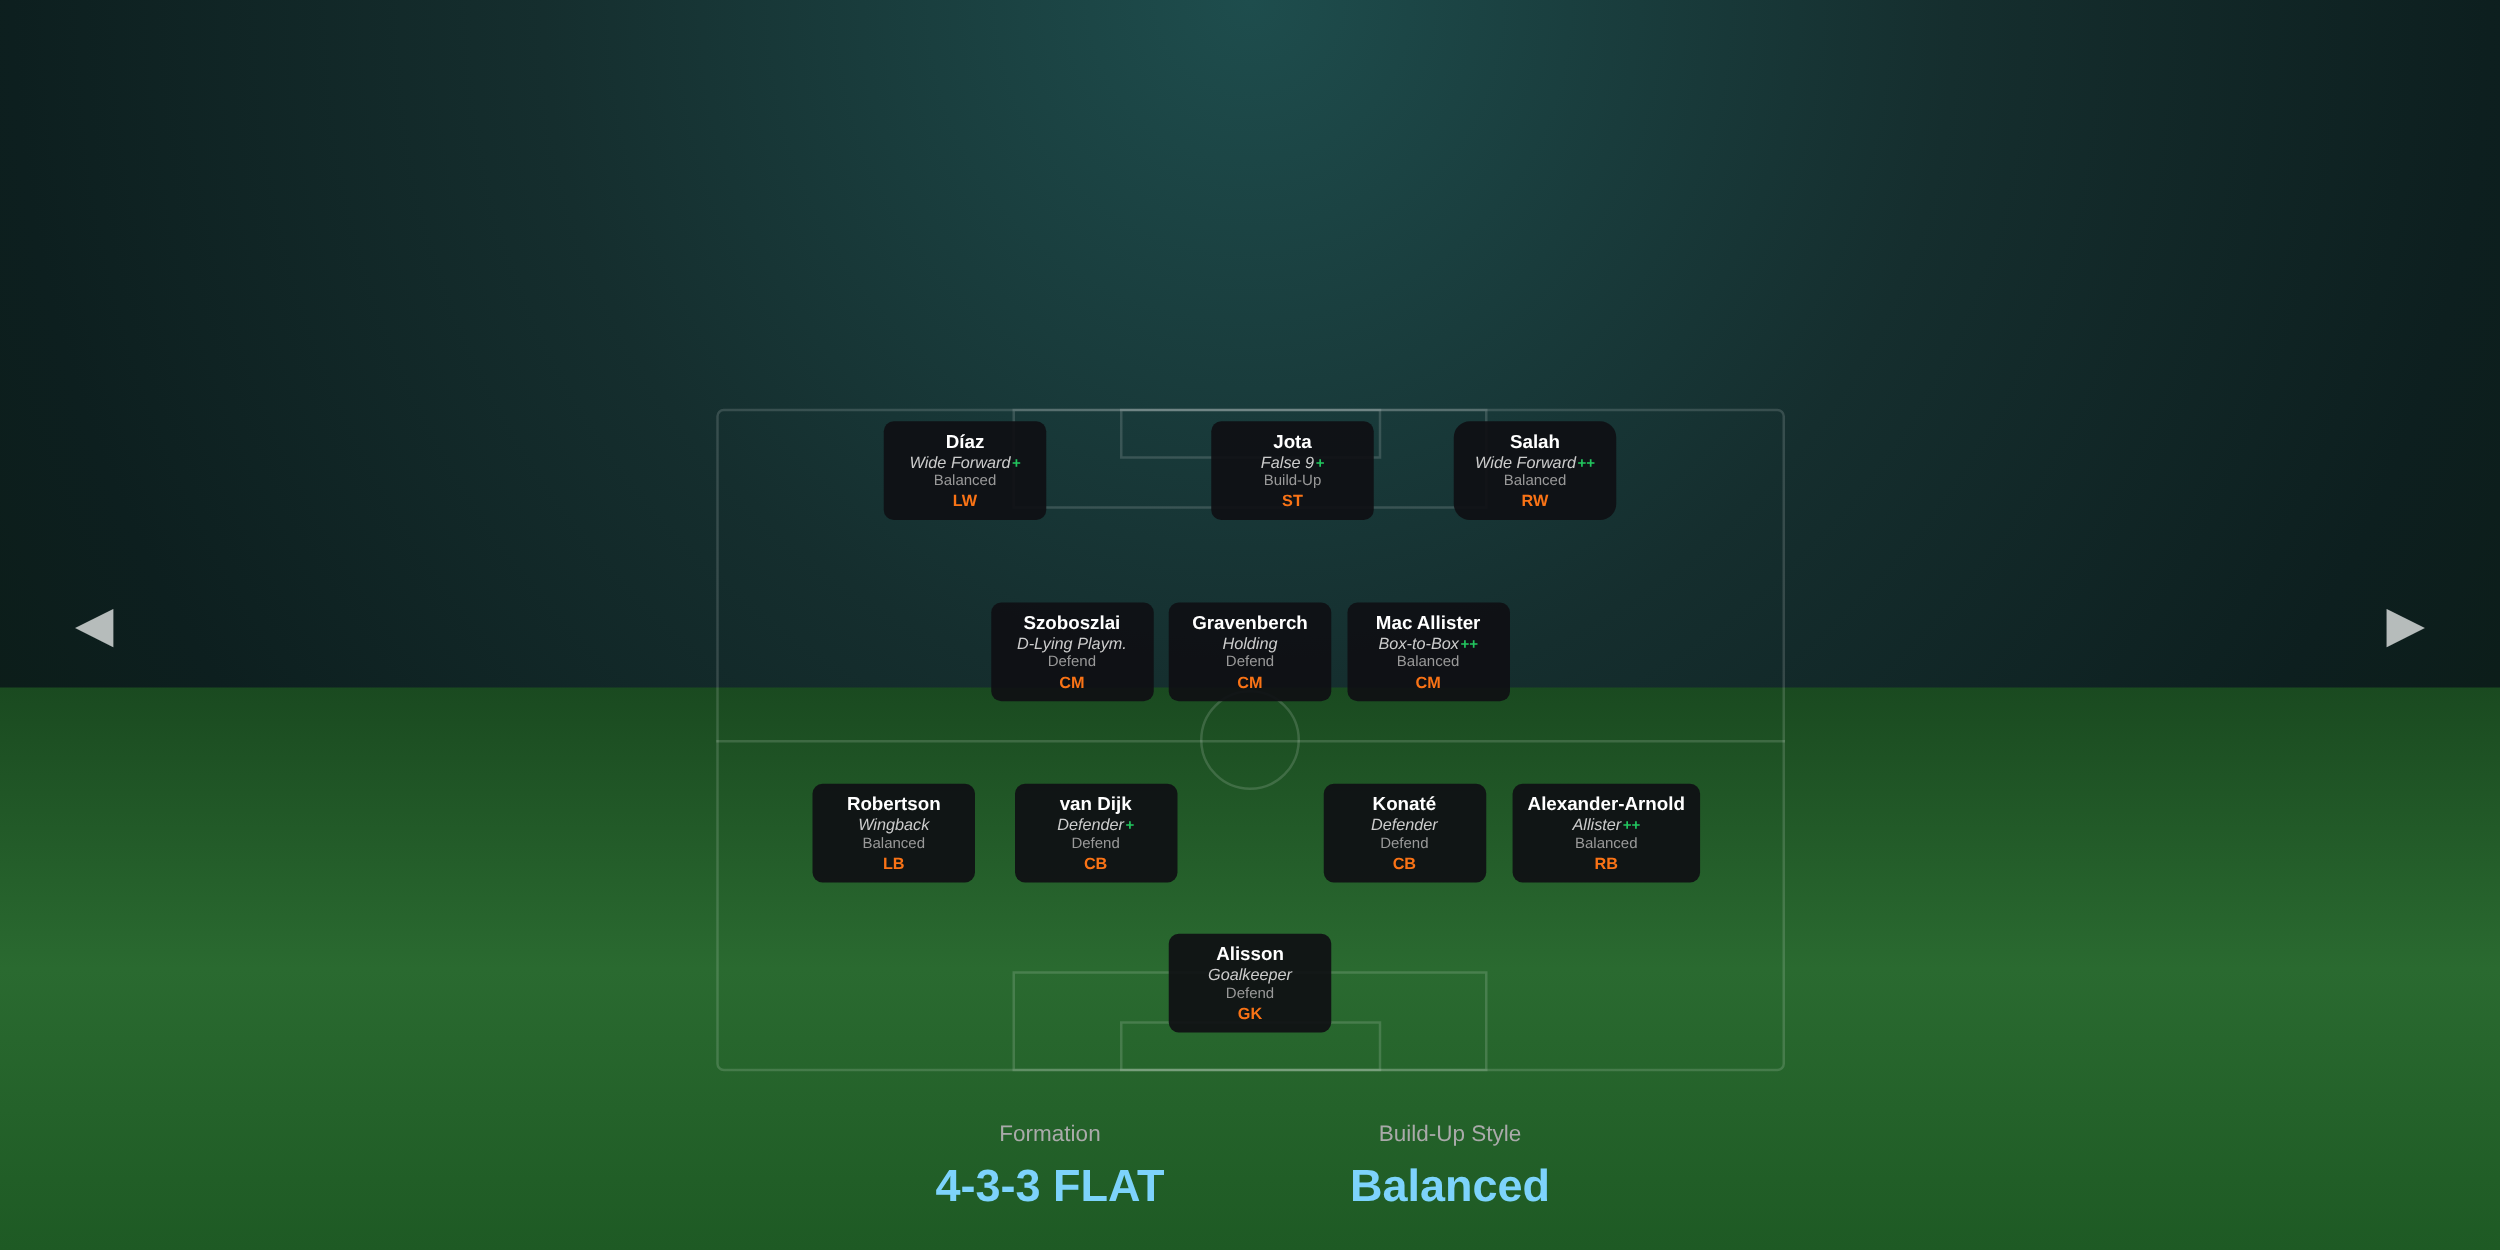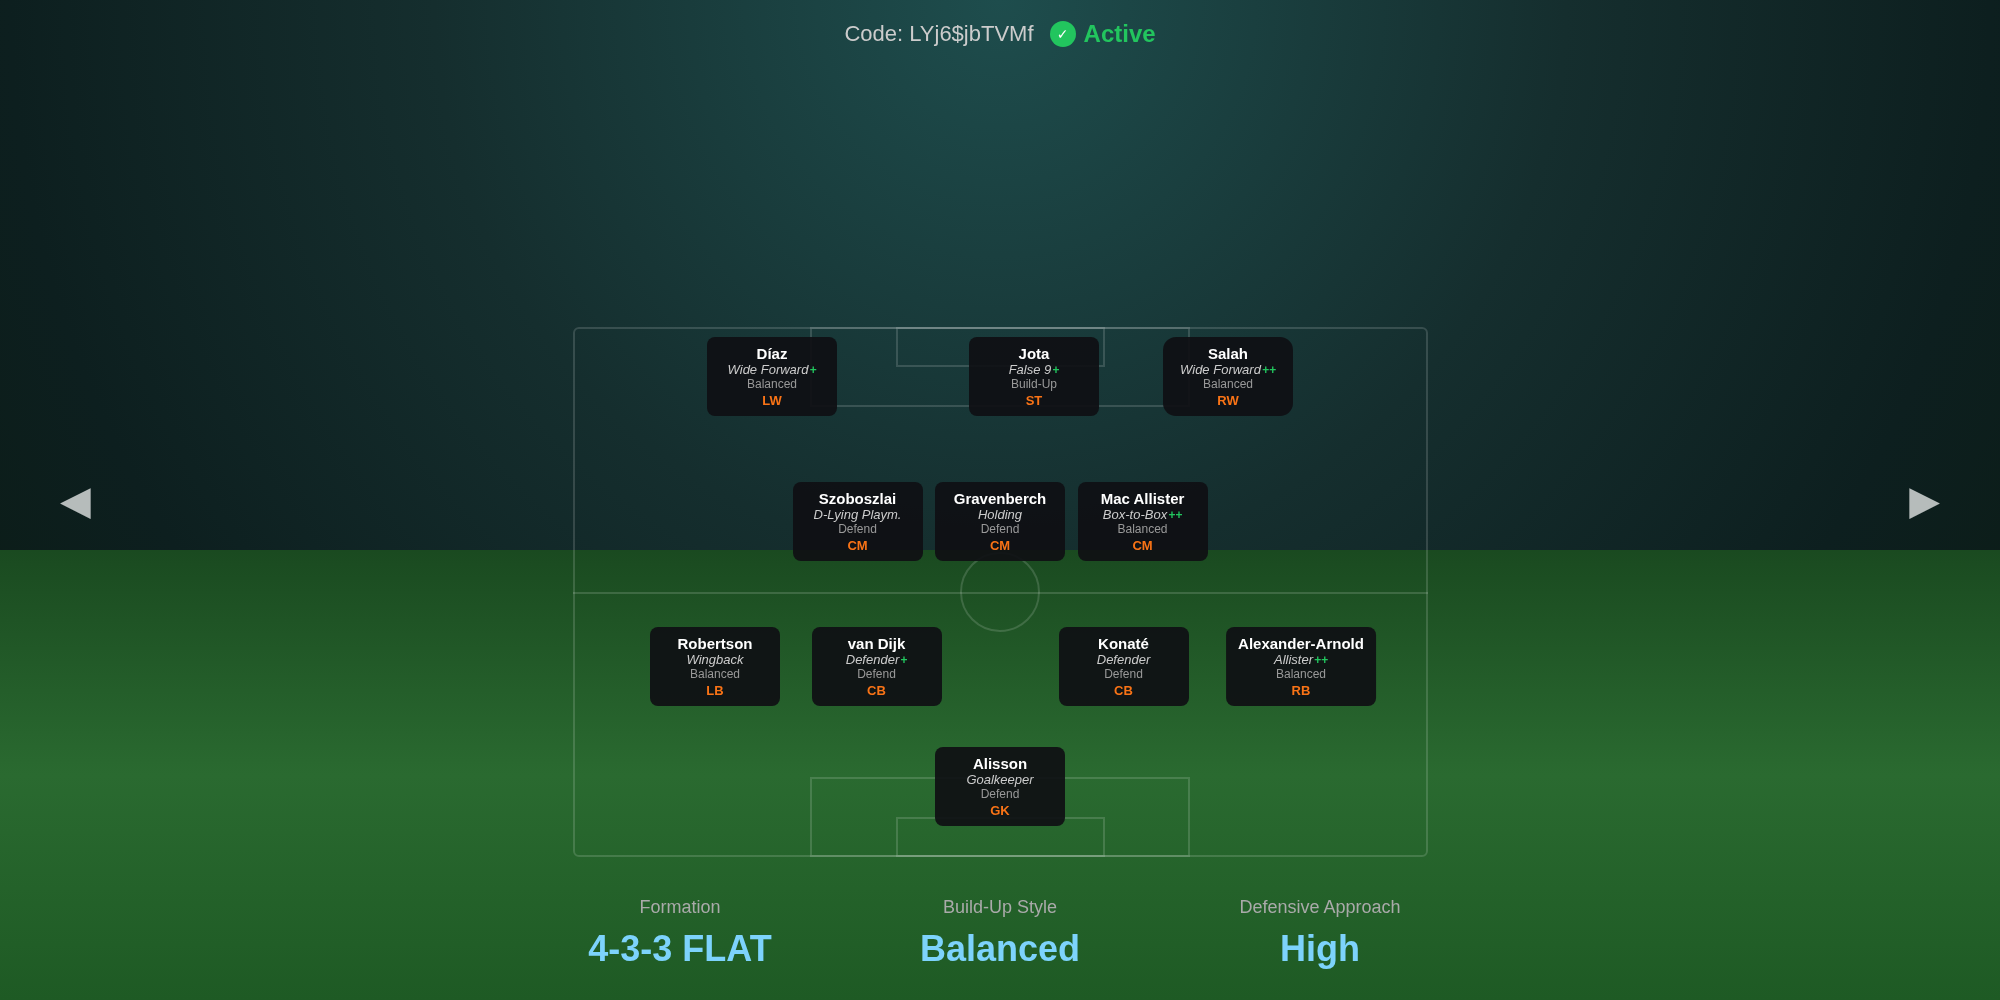--- a/index.html
+++ b/index.html
@@ -261,29 +261,20 @@
     }
   </style>
 </head>
 <body>
 
 <div class="bg"></div>
 <div class="pitch-bg"></div>
 
 <div class="content">
 
-  <div class="header">
-    <span class="code-text">Code: LYj6$jbTVMf</span>
-    <div class="active-badge">
-      <div class="active-dot">
-        <span>✓</span>
-      </div>
-      <span class="active-text">Active</span>
-    </div>
-  </div>
 
   <span class="nav-arrow nav-left">◀</span>
   <span class="nav-arrow nav-right">▶</span>
 
   <div class="pitch-area">
     <div class="pitch-field">
 
       <div class="field-outline"></div>
       <div class="center-line"></div>
       <div class="center-circle"></div>
@@ -371,21 +362,21 @@
 
       <div class="player-card" style="left: 63%; top: 310px;">
         <div class="player-name">Konaté</div>
         <div class="player-role">
           <span>Defender</span>
         </div>
         <div class="player-duty">Defend</div>
         <div class="player-pos">CB</div>
       </div>
 
-      <div class="player-card" style="left: 80%; top: 310px; margin-left: 16px;">
+      <div class="player-card" style="left: 80%; top: 310px;">
         <div class="player-name">Alexander-Arnold</div>
         <div class="player-role">
           <span>Allister</span>
             <span class="green-plus">++</span>
         </div>
         <div class="player-duty">Balanced</div>
         <div class="player-pos">RB</div>
       </div>
 
       <div class="player-card" style="left: 50%; top: 430px;">
@@ -402,19 +393,15 @@
 
   <div class="bottom-stats">
     <div class="stat-block">
       <div class="stat-label">Formation</div>
       <div class="stat-value">4-3-3 FLAT</div>
     </div>
     <div class="stat-block">
       <div class="stat-label">Build-Up Style</div>
       <div class="stat-value">Balanced</div>
     </div>
-    <div class="stat-block">
-      <div class="stat-label">Defensive Approach</div>
-      <div class="stat-value">High</div>
-    </div>
   </div>
 
 </div>
 
 </body></html>

